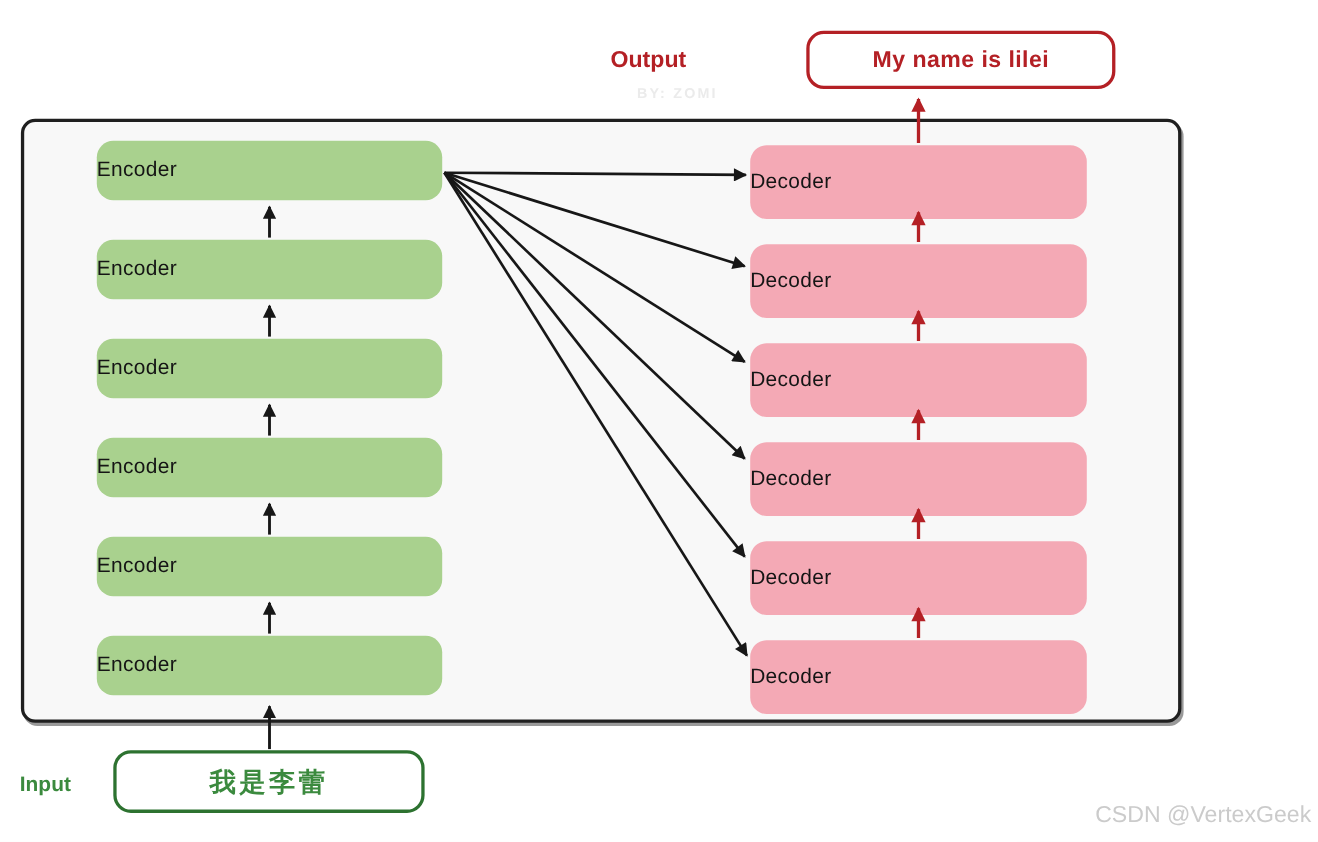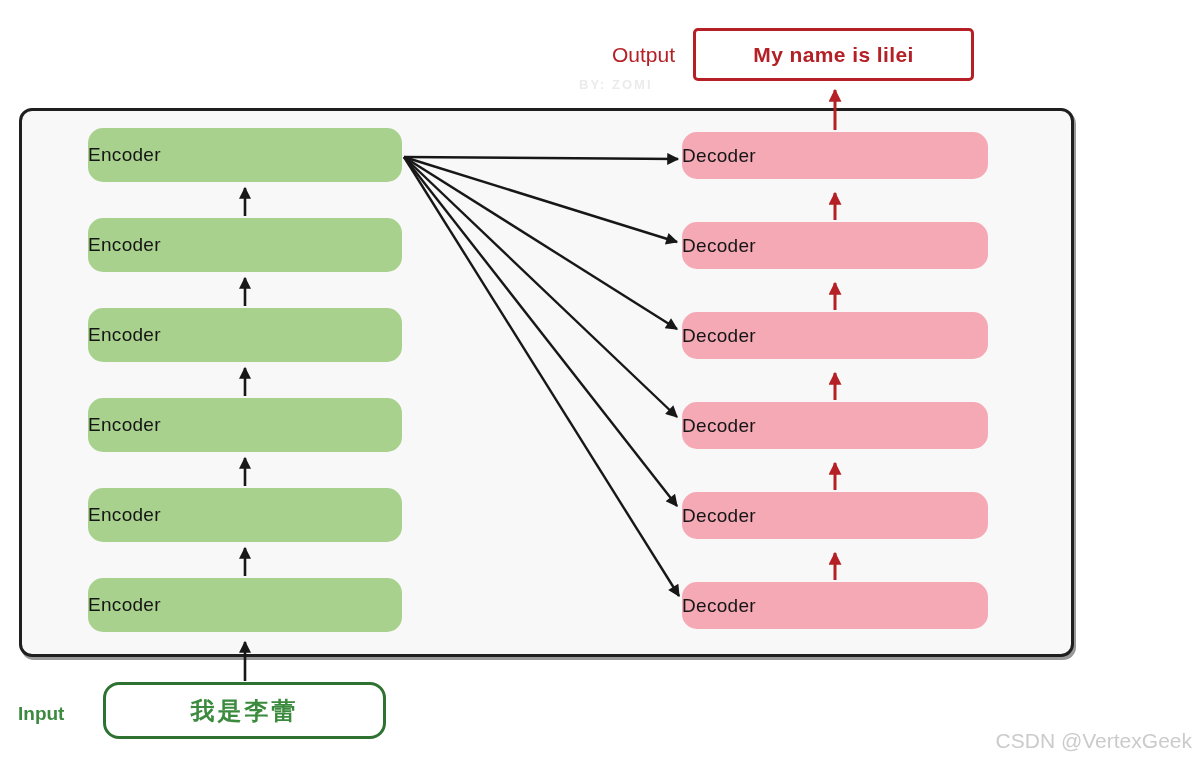--- a/index.html
+++ b/index.html
@@ -12,37 +12,37 @@
     position:absolute;left:19px;top:108px;width:1049px;height:543px;
     background:#f8f8f8;border:3px solid #1f1f1f;border-radius:13px;
     box-shadow:2px 3px 0 rgba(70,70,70,.55);
   }
   
   .block{
     position:absolute;display:flex;align-items:center;justify-content:flex-start;
     border-radius:15px;font-size:19px;color:#151515;letter-spacing:.3px;
   }
   .enc{left:88px;width:314px;height:54px;background:var(--encoder_fill,#a9d18e);}
-  .dec{left:682px;width:306px;height:47px;background:var(--decoder_fill,#f4a9b5);}
+  .dec{left:682px;width:306px;height:67px;background:var(--decoder_fill,#f4a9b5);}
   .enc.e1{top:128px}.enc.e2{top:218px}.enc.e3{top:308px}
   .enc.e4{top:398px}.enc.e5{top:488px}.enc.e6{top:578px}
   .dec.d1{top:132px}.dec.d2{top:222px}.dec.d3{top:312px}
   .dec.d4{top:402px}.dec.d5{top:492px}.dec.d6{top:582px}
   
   #output-label{
-    position:absolute;left:555px;top:43px;width:120px;text-align:right;
-    font-size:21px;font-weight:400;color:var(--red,#b42025);
+    position:absolute;left:555px;top:43px;width:120px;
+    font-size:21px;font-weight:700;color:var(--red,#b42025);
   }
   #byline-watermark{
     position:absolute;left:579px;top:77px;font-size:13px;font-weight:700;
     letter-spacing:2px;color:#ebebeb;
   }
   #output-box{
-    position:absolute;left:693px;top:28px;width:275px;height:47px;
-    border:3px solid var(--red,#b42025);border-radius:5px;background:#ffffff;
+    position:absolute;left:733px;top:28px;width:275px;height:47px;
+    border:3px solid var(--red,#b42025);border-radius:16px;background:#ffffff;
     display:flex;align-items:center;justify-content:center;
     font-size:21px;font-weight:600;color:var(--red,#b42025);letter-spacing:.4px;
   }
   
   #input-label{
     position:absolute;left:18px;top:703px;font-size:19px;font-weight:600;
     color:var(--green,#3b8a3e);
     text-align:center;
   }
   #input-box{

